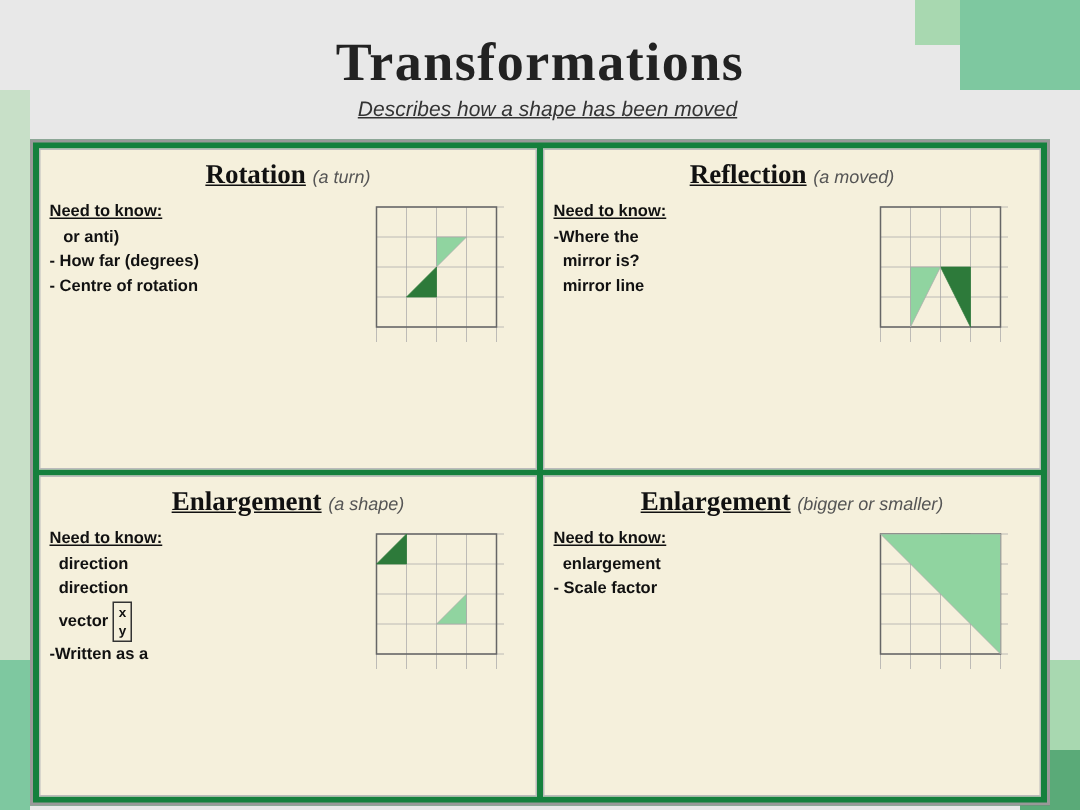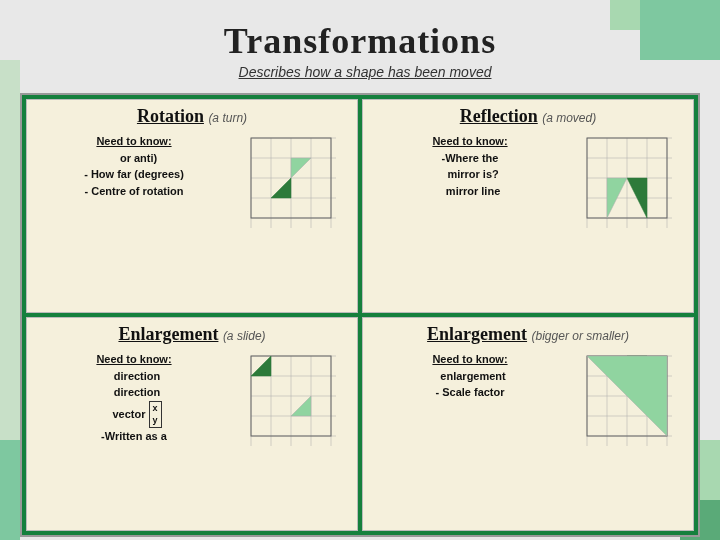--- a/index.html
+++ b/index.html
@@ -128,21 +128,20 @@
       flex: 1;
       gap: 6px;
     }
 
     .need-to-know {
       font-size: 11px;
       color: #111;
       line-height: 1.5;
       flex: 1;
       font-weight: bold;
-      text-align: center;
     }
     .need-to-know span {
       display: block;
     }
     .need-to-know .label {
       font-weight: bold;
       text-decoration: underline;
     }
 
     
@@ -244,21 +243,21 @@
 
             <polygon points="50,45 30,45 30,85" fill="#90d4a0" stroke="#aaa" stroke-width="0.5"></polygon>
           </svg>
         </div>
       </div>
     </div>
 
     <div class="quadrant">
       <div class="quadrant-header">
         <span class="quadrant-title">Enlargement</span>
-        <span class="quadrant-subtitle"> (a slide)</span>
+        <span class="quadrant-subtitle"> (a shape)</span>
       </div>
       <div class="quadrant-content">
         <div class="need-to-know">
           <span class="label">Need to know:</span>
           <span>&nbsp;&nbsp;direction</span>
           <span>&nbsp;&nbsp;direction</span>
           <span>&nbsp;&nbsp;vector <span style="display:inline-block;border:1px solid #333;padding:0 3px;font-size:9px;line-height:1.4;vertical-align:middle;">x<br>y</span></span>
           <span>-Written as a</span>
         </div>
         <div class="diagram">

